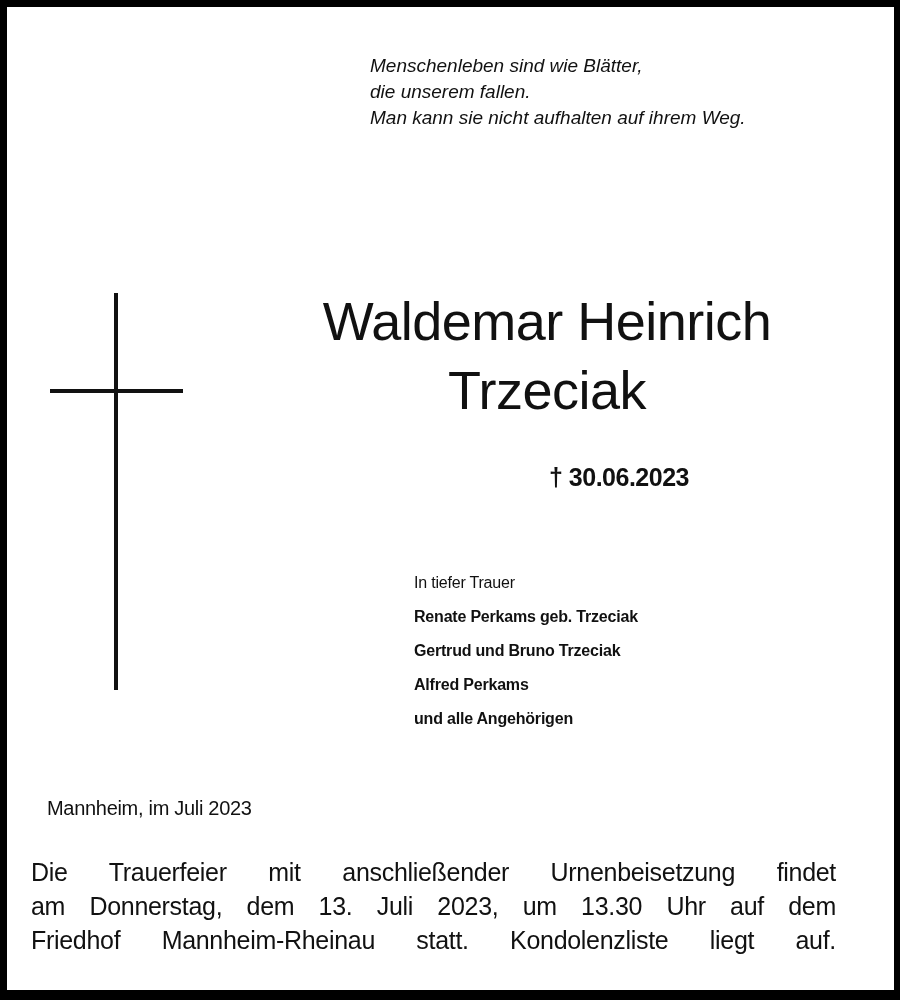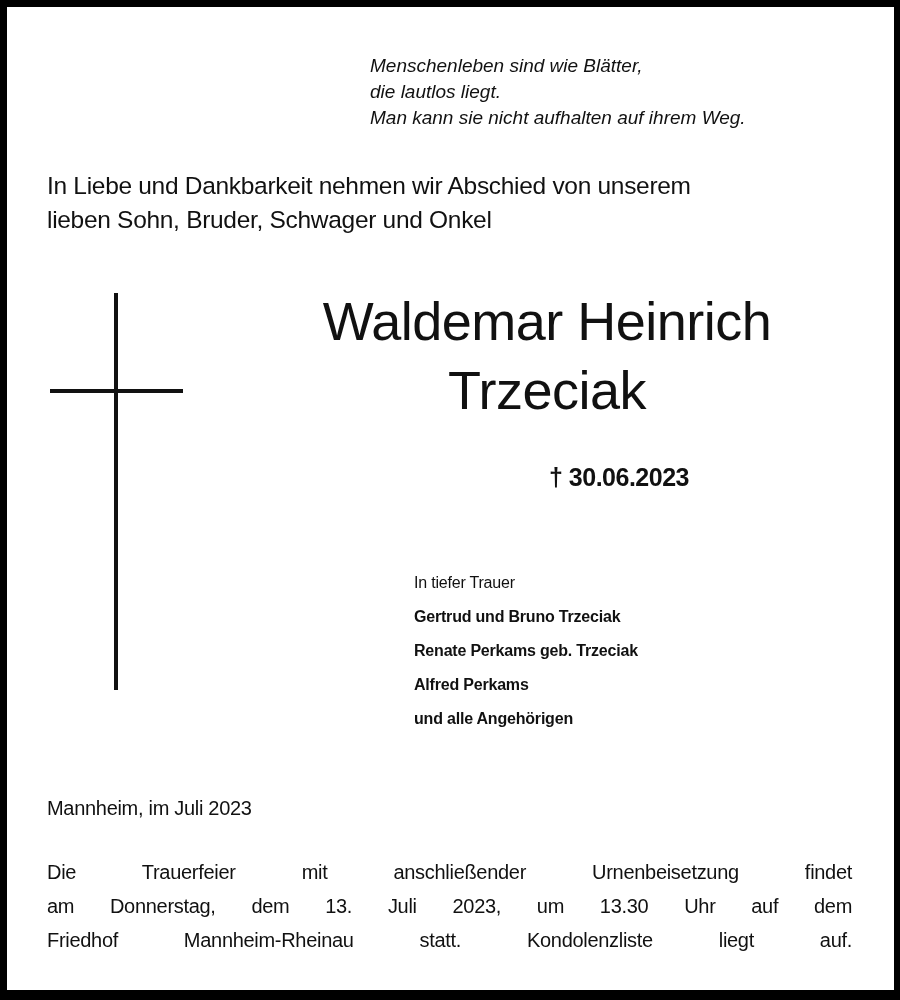--- a/index.html
+++ b/index.html
@@ -10,55 +10,51 @@
   .intro { left:40px; top:162px; font-size:24.5px; line-height:34px; letter-spacing:-0.3px; }
   .name { left:150px; width:780px; text-align:center; font-size:54px; line-height:62px; letter-spacing:-0.5px; }
   .name1 { top:283px; }
   .name2 { top:352px; }
   .dates { top:456px; font-size:25px; font-weight:bold; letter-spacing:-0.5px; }
   .birth { left:290px; }
   .death { left:542px; }
   .mourn { left:407px; top:559px; font-size:16px; line-height:34px; letter-spacing:-0.2px; }
   .mourn .b { font-weight:bold; }
   .place { left:40px; top:790px; font-size:20px; letter-spacing:-0.3px; }
-  .notice { left:40px; top:848px; width:805px; font-size:20px; line-height:34px; letter-spacing:-0.3px; white-space:normal; }
+  .notice { left:24px; top:848px; width:805px; font-size:25px; line-height:34px; letter-spacing:-0.3px; white-space:normal; }
   .notice span { display:block; text-align:justify; text-align-last:justify; }
   .cross-v { position:absolute; left:107px; top:286px; width:4px; height:397px; background:#111; }
   .cross-h { position:absolute; left:43px; top:382px; width:133px; height:4px; background:#111; }
 </style>
 </head>
 <body>
 
 <div class="page">
 
   <div class="abs quote">
     <div>Menschenleben sind wie Blätter,</div>
-    <div>die lautlos liegt.</div>
+    <div>die unserem fallen.</div>
     <div>Man kann sie nicht aufhalten auf ihrem Weg.</div>
   </div>
 
-  <div class="abs intro">
-    <div>In Liebe und Dankbarkeit nehmen wir Abschied von unserem</div>
-    <div>lieben Sohn, Bruder, Schwager und Onkel</div>
-  </div>
 
   <div>
     <div class="cross-v"></div>
     <div class="cross-h"></div>
   </div>
 
   <div class="abs name name1">Waldemar Heinrich</div>
   <div class="abs name name2">Trzeciak</div>
 
   <div class="abs dates death">† 30.06.2023</div>
 
   <div class="abs mourn">
     <div>In tiefer Trauer</div>
+    <div class="b">Renate Perkams geb. Trzeciak</div>
     <div class="b">Gertrud und Bruno Trzeciak</div>
-    <div class="b">Renate Perkams geb. Trzeciak</div>
     <div class="b">Alfred Perkams</div>
     <div class="b">und alle Angehörigen</div>
   </div>
 
   <div class="abs place">Mannheim, im Juli 2023</div>
 
   <div class="abs notice">
     <span>Die Trauerfeier mit anschließender Urnenbeisetzung findet</span>
     <span>am Donnerstag, dem 13. Juli 2023, um 13.30 Uhr auf dem</span>
     <span>Friedhof Mannheim-Rheinau statt. Kondolenzliste liegt auf.</span>

